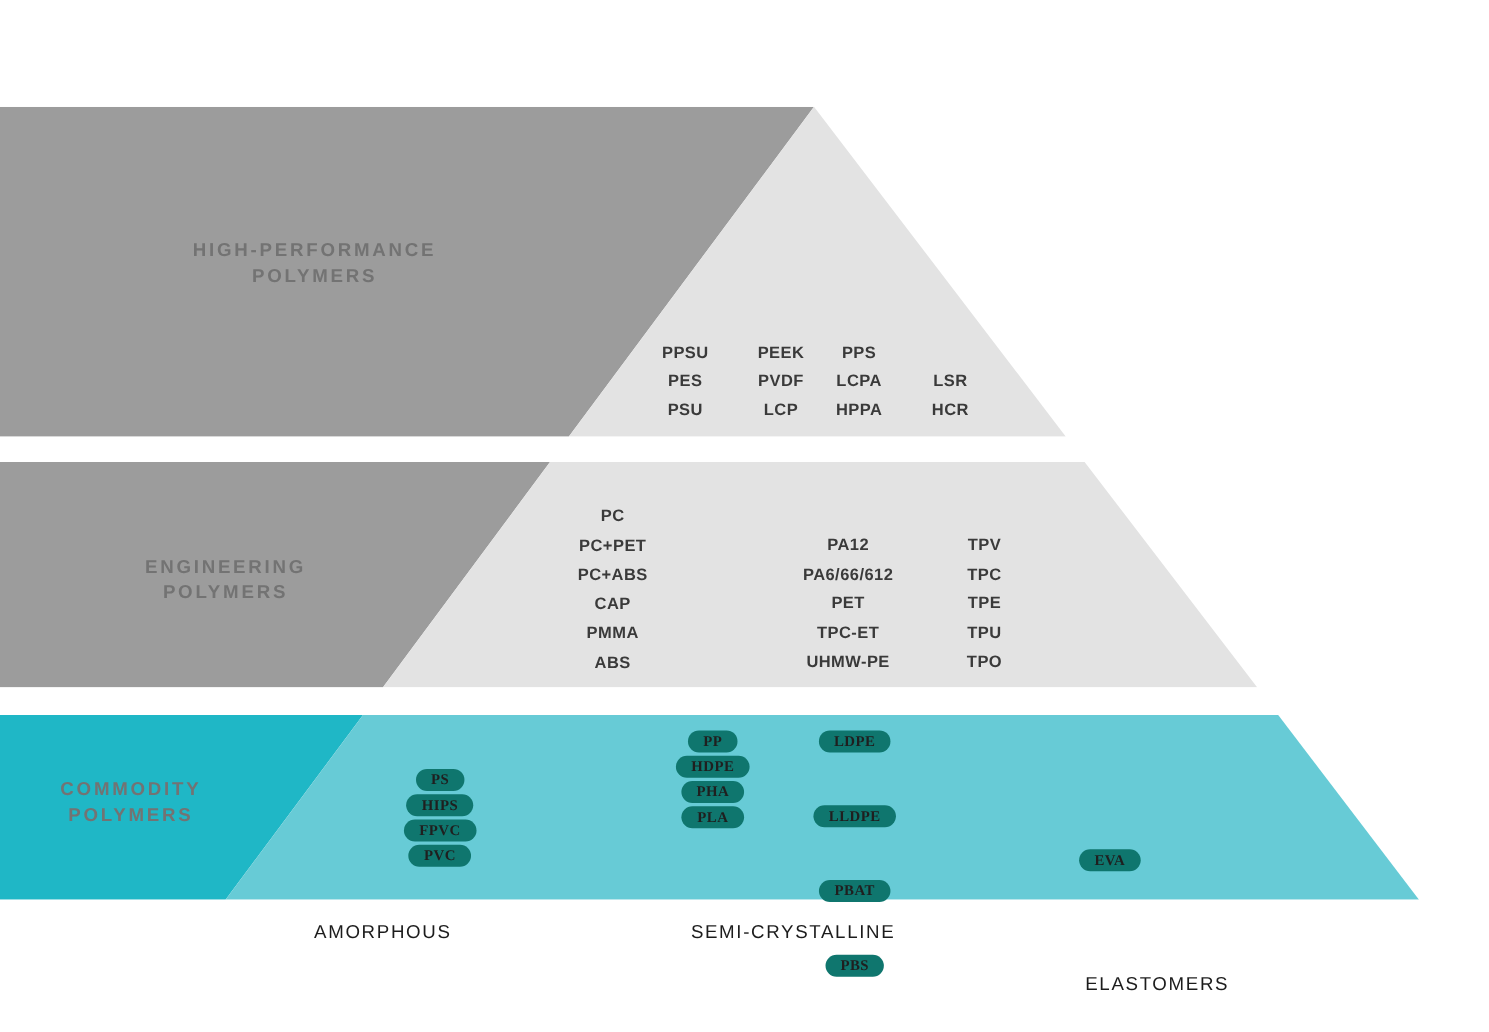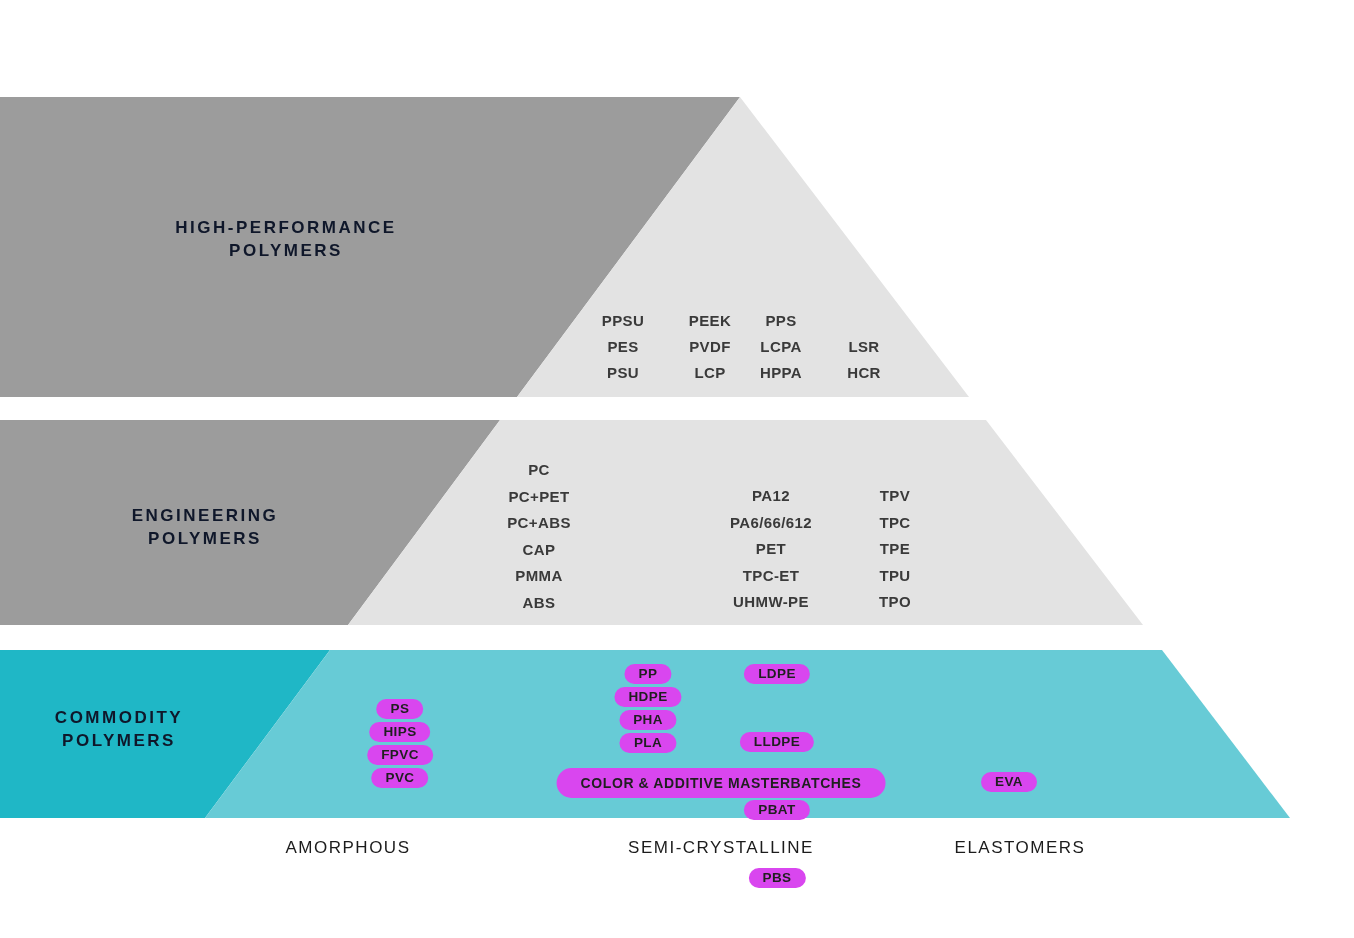--- a/index.html
+++ b/index.html
@@ -31,21 +31,21 @@
   .band.t2  { clip-path: polygon(0 0, 500px 0, 348px 205px, 0 205px); }
   .slice.t2 { clip-path: polygon(500px 0, 986px 0, 1143px 205px, 348px 205px); }
 
   .band.t3  { clip-path: polygon(0 0, 330px 0, 205px 168px, 0 168px); }
   .slice.t3 { clip-path: polygon(330px 0, 1162px 0, 1290px 168px, 205px 168px); }
 
   
   .tier-label {
     position: absolute;
     transform: translate(-50%, -50%);
-    color: #0f172a;
+    color: #737373;
     font-weight: bold;
     font-size: 17px;
     letter-spacing: 2.5px;
     text-align: center;
     white-space: pre-line;
     line-height: 1.35;
   }
   .tier-label.hp  { left: 286px; top: 240px; }
   .tier-label.eng { left: 205px; top: 528px; }
   .tier-label.com { left: 119px; top: 730px; }
@@ -70,30 +70,31 @@
   
   .pill-col {
     position: absolute;
     transform: translateX(-50%);
     display: flex;
     flex-direction: column;
     align-items: center;
     gap: 3px;
   }
   .pill {
-    background: #d946ef;
+    background: #0f766e;
     border-radius: 12px;
     height: 20px;
     line-height: 20px;
     padding: 0 14px;
     font-size: 13.5px;
     font-weight: bold;
     color: #1f1f1f;
     letter-spacing: 0.4px;
     white-space: nowrap;
+    font-family: Liberation Serif, serif;
   }
   .pill.wide {
     position: absolute;
     transform: translateX(-50%);
     left: 721px;
     top: 768px;
     height: 30px;
     line-height: 30px;
     border-radius: 15px;
     padding: 0 24px;
@@ -113,21 +114,21 @@
     transform: translateX(-50%);
     top: 838px;
     font-size: 17px;
     font-weight: normal;
     color: #1c1c1c;
     letter-spacing: 1.5px;
     white-space: nowrap;
   }
   .axis-label.a { left: 348px; }
   .axis-label.s { left: 721px; }
-  .axis-label.e { left: 1020px; }
+  .axis-label.e { left: 1052px; margin-top: 47px; }
 </style>
 </head>
 <body>
 
 <div class="canvas">
 
   <div class="shape t1 band band-gray"></div>
   <div class="shape t1 slice slice-gray"></div>
   <div class="tier-label hp">HIGH-PERFORMANCE
 POLYMERS</div>
@@ -150,21 +151,21 @@
   <div class="chem-col" style="left:864px; top:334px;">
     <div class="chem">LSR</div>
     <div class="chem">HCR</div>
   </div>
 
   <div class="shape t2 band band-gray"></div>
   <div class="shape t2 slice slice-gray"></div>
   <div class="tier-label eng">ENGINEERING
 POLYMERS</div>
 
-  <div class="chem-col" style="left:539px; top:457px;">
+  <div class="chem-col" style="left:557px; top:457px;">
     <div class="chem r2">PC</div>
     <div class="chem r2">PC+PET</div>
     <div class="chem r2">PC+ABS</div>
     <div class="chem r2">CAP</div>
     <div class="chem r2">PMMA</div>
     <div class="chem r2">ABS</div>
   </div>
   <div class="chem-col" style="left:771px; top:483px;">
     <div class="chem r2">PA12</div>
     <div class="chem r2">PA6/66/612</div>
@@ -197,20 +198,19 @@
     <div class="pill">PHA</div>
     <div class="pill">PLA</div>
   </div>
   <div class="pill-col" style="left:777px; top:664px;gap:48px;">
     <div class="pill">LDPE</div>
     <div class="pill">LLDPE</div>
     <div class="pill">PBAT</div>
     <div class="pill">PBS</div>
   </div>
 
-  <div class="pill wide">COLOR &amp; ADDITIVE MASTERBATCHES</div>
   <div class="pill eva">EVA</div>
 
   <div class="axis-label a">AMORPHOUS</div>
   <div class="axis-label s">SEMI-CRYSTALLINE</div>
   <div class="axis-label e">ELASTOMERS</div>
 
 </div>
 
 </body></html>

